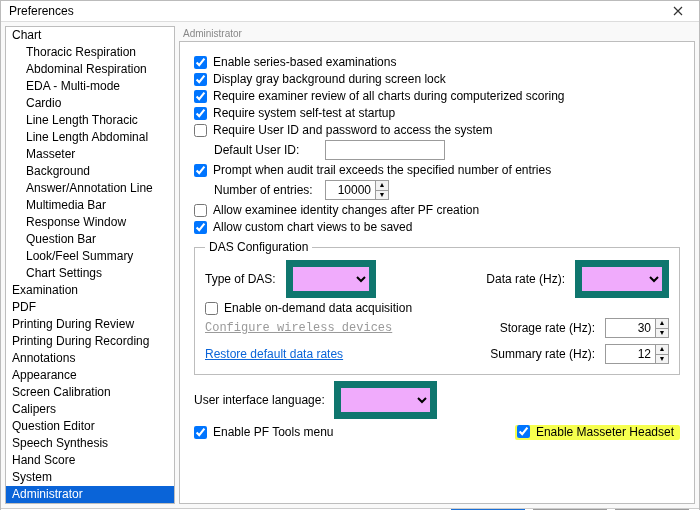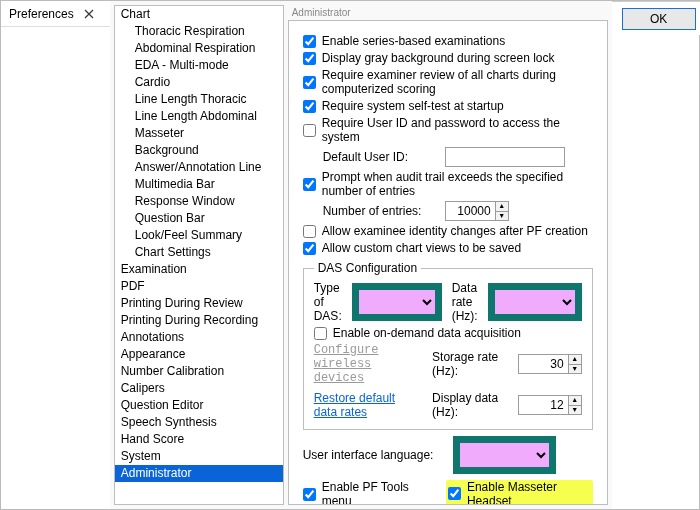--- a/index.html
+++ b/index.html
@@ -9,21 +9,21 @@
     font-size: 12px;
     color: #000;
     background:#fff;
     width:700px; height:510px;
     overflow:hidden;
   }
   .window {
     width:700px; height:510px;
     border:1px solid #bbb;
     background:#fff;
-    display:flex; flex-direction:row;
+    display:flex; flex-direction:column;
   }
   .titlebar {
     height:26px;
     display:flex; align-items:center; justify-content:space-between;
     padding:0 6px 0 8px;
     border-bottom:1px solid #ddd;
     font-size:12px;
   }
   .close-x {
     width:30px; height:20px;
@@ -77,21 +77,21 @@
     display:flex; align-items:center;
     gap:6px;
     margin:3px 0;
   }
   .cb input[type=checkbox] {
     width:13px; height:13px;
     margin:0;
   }
   .row {
     display:flex; align-items:center;
-    gap:20px;
+    gap:9px;
     margin:3px 0;
   }
   .sub { margin-left:20px; }
   .txt-input {
     border:1px solid #9b9b9b;
     height:20px;
     padding:0 4px;
     font-size:12px;
   }
   .spinner {
@@ -190,21 +190,21 @@
         <div class="tree-item indent">Response Window</div>
         <div class="tree-item indent">Question Bar</div>
         <div class="tree-item indent">Look/Feel Summary</div>
         <div class="tree-item indent">Chart Settings</div>
         <div class="tree-item">Examination</div>
         <div class="tree-item">PDF</div>
         <div class="tree-item">Printing During Review</div>
         <div class="tree-item">Printing During Recording</div>
         <div class="tree-item">Annotations</div>
         <div class="tree-item">Appearance</div>
-        <div class="tree-item">Number Calibration</div>
+        <div class="tree-item">Screen Calibration</div>
         <div class="tree-item">Calipers</div>
         <div class="tree-item">Question Editor</div>
         <div class="tree-item">Speech Synthesis</div>
         <div class="tree-item">Hand Score</div>
         <div class="tree-item">System</div>
         <div class="tree-item selected">Administrator</div>
       </div>
 
     <div class="main-wrap">
       <div class="panel-caption">Administrator</div>
@@ -279,21 +279,21 @@
             <span class="right">Storage rate (Hz):</span>
             <span class="spinner">
               <input style="background: rgb(255, 255, 255);" value="30">
               <span class="spinner-btns">
                   <span>▲</span>
                   <span>▼</span>
                 </span>
             </span>
             <span class="link">Restore default data rates</span>
             <span></span>
-            <span class="right">Display data (Hz):</span>
+            <span class="right">Summary rate (Hz):</span>
             <span class="spinner">
               <input style="background: rgb(255, 255, 255);" value="12">
               <span class="spinner-btns">
                   <span>▲</span>
                   <span>▼</span>
                 </span>
             </span>
           </div>
         </fieldset>
 

